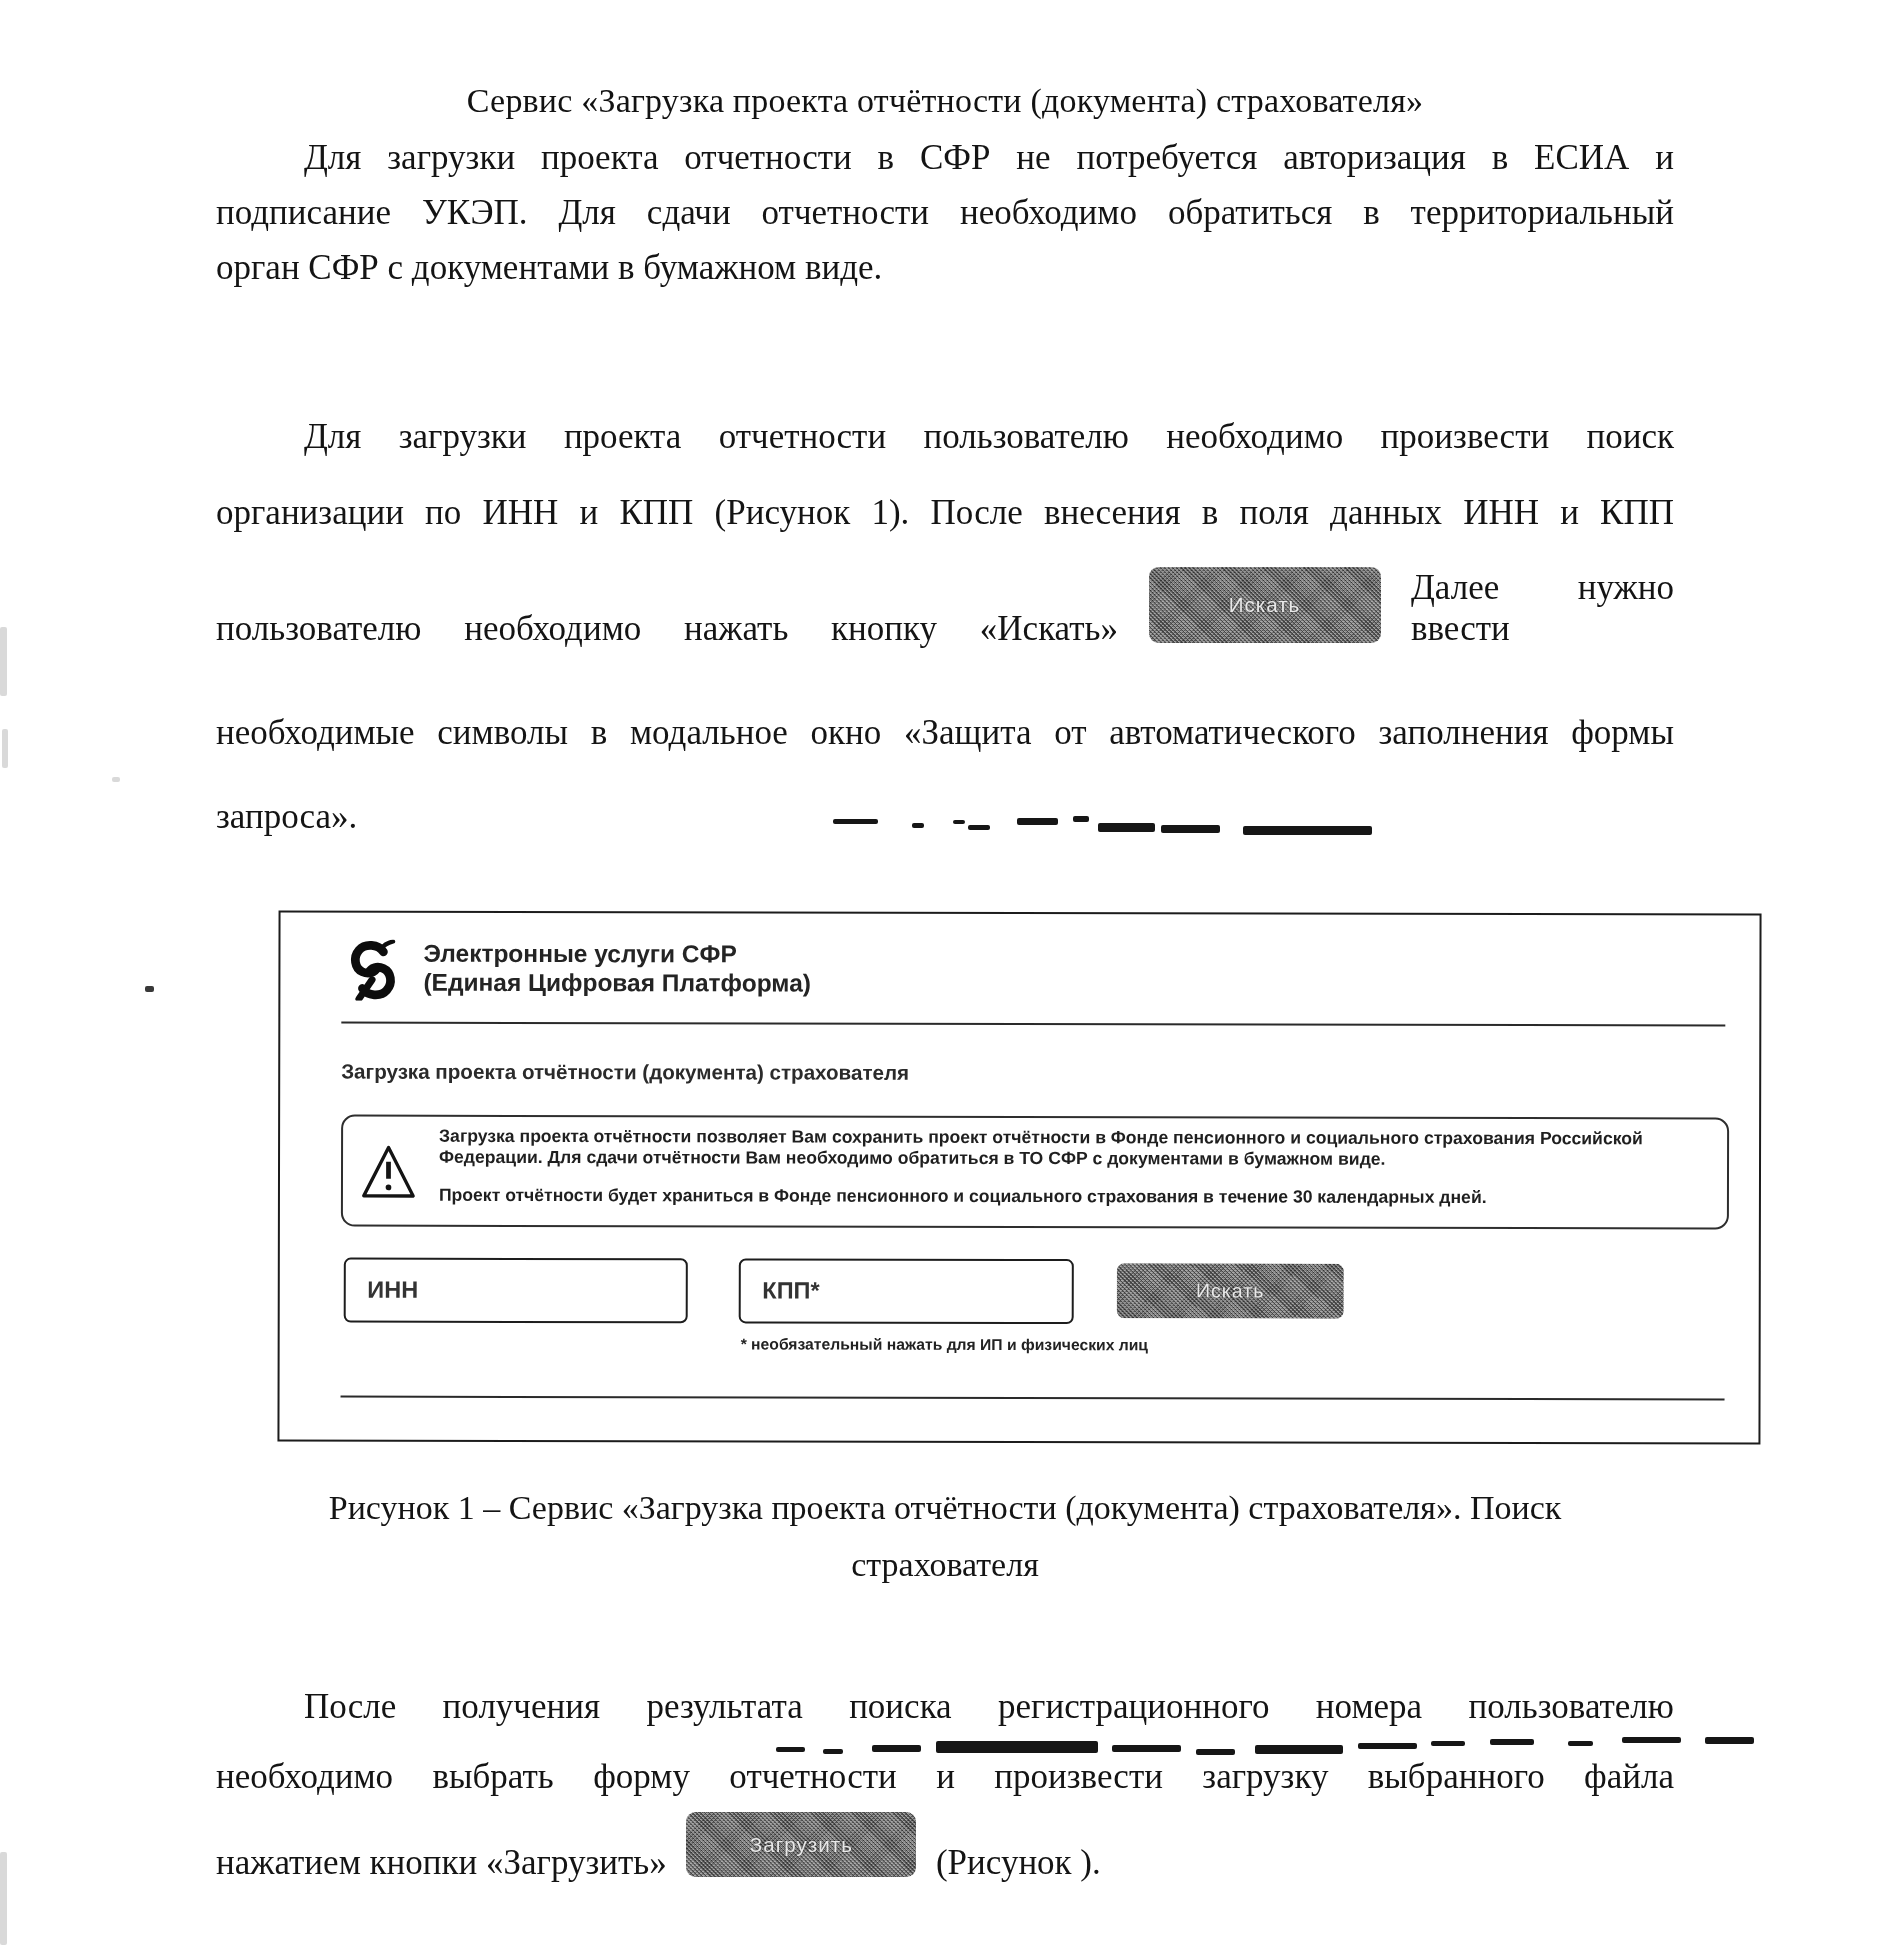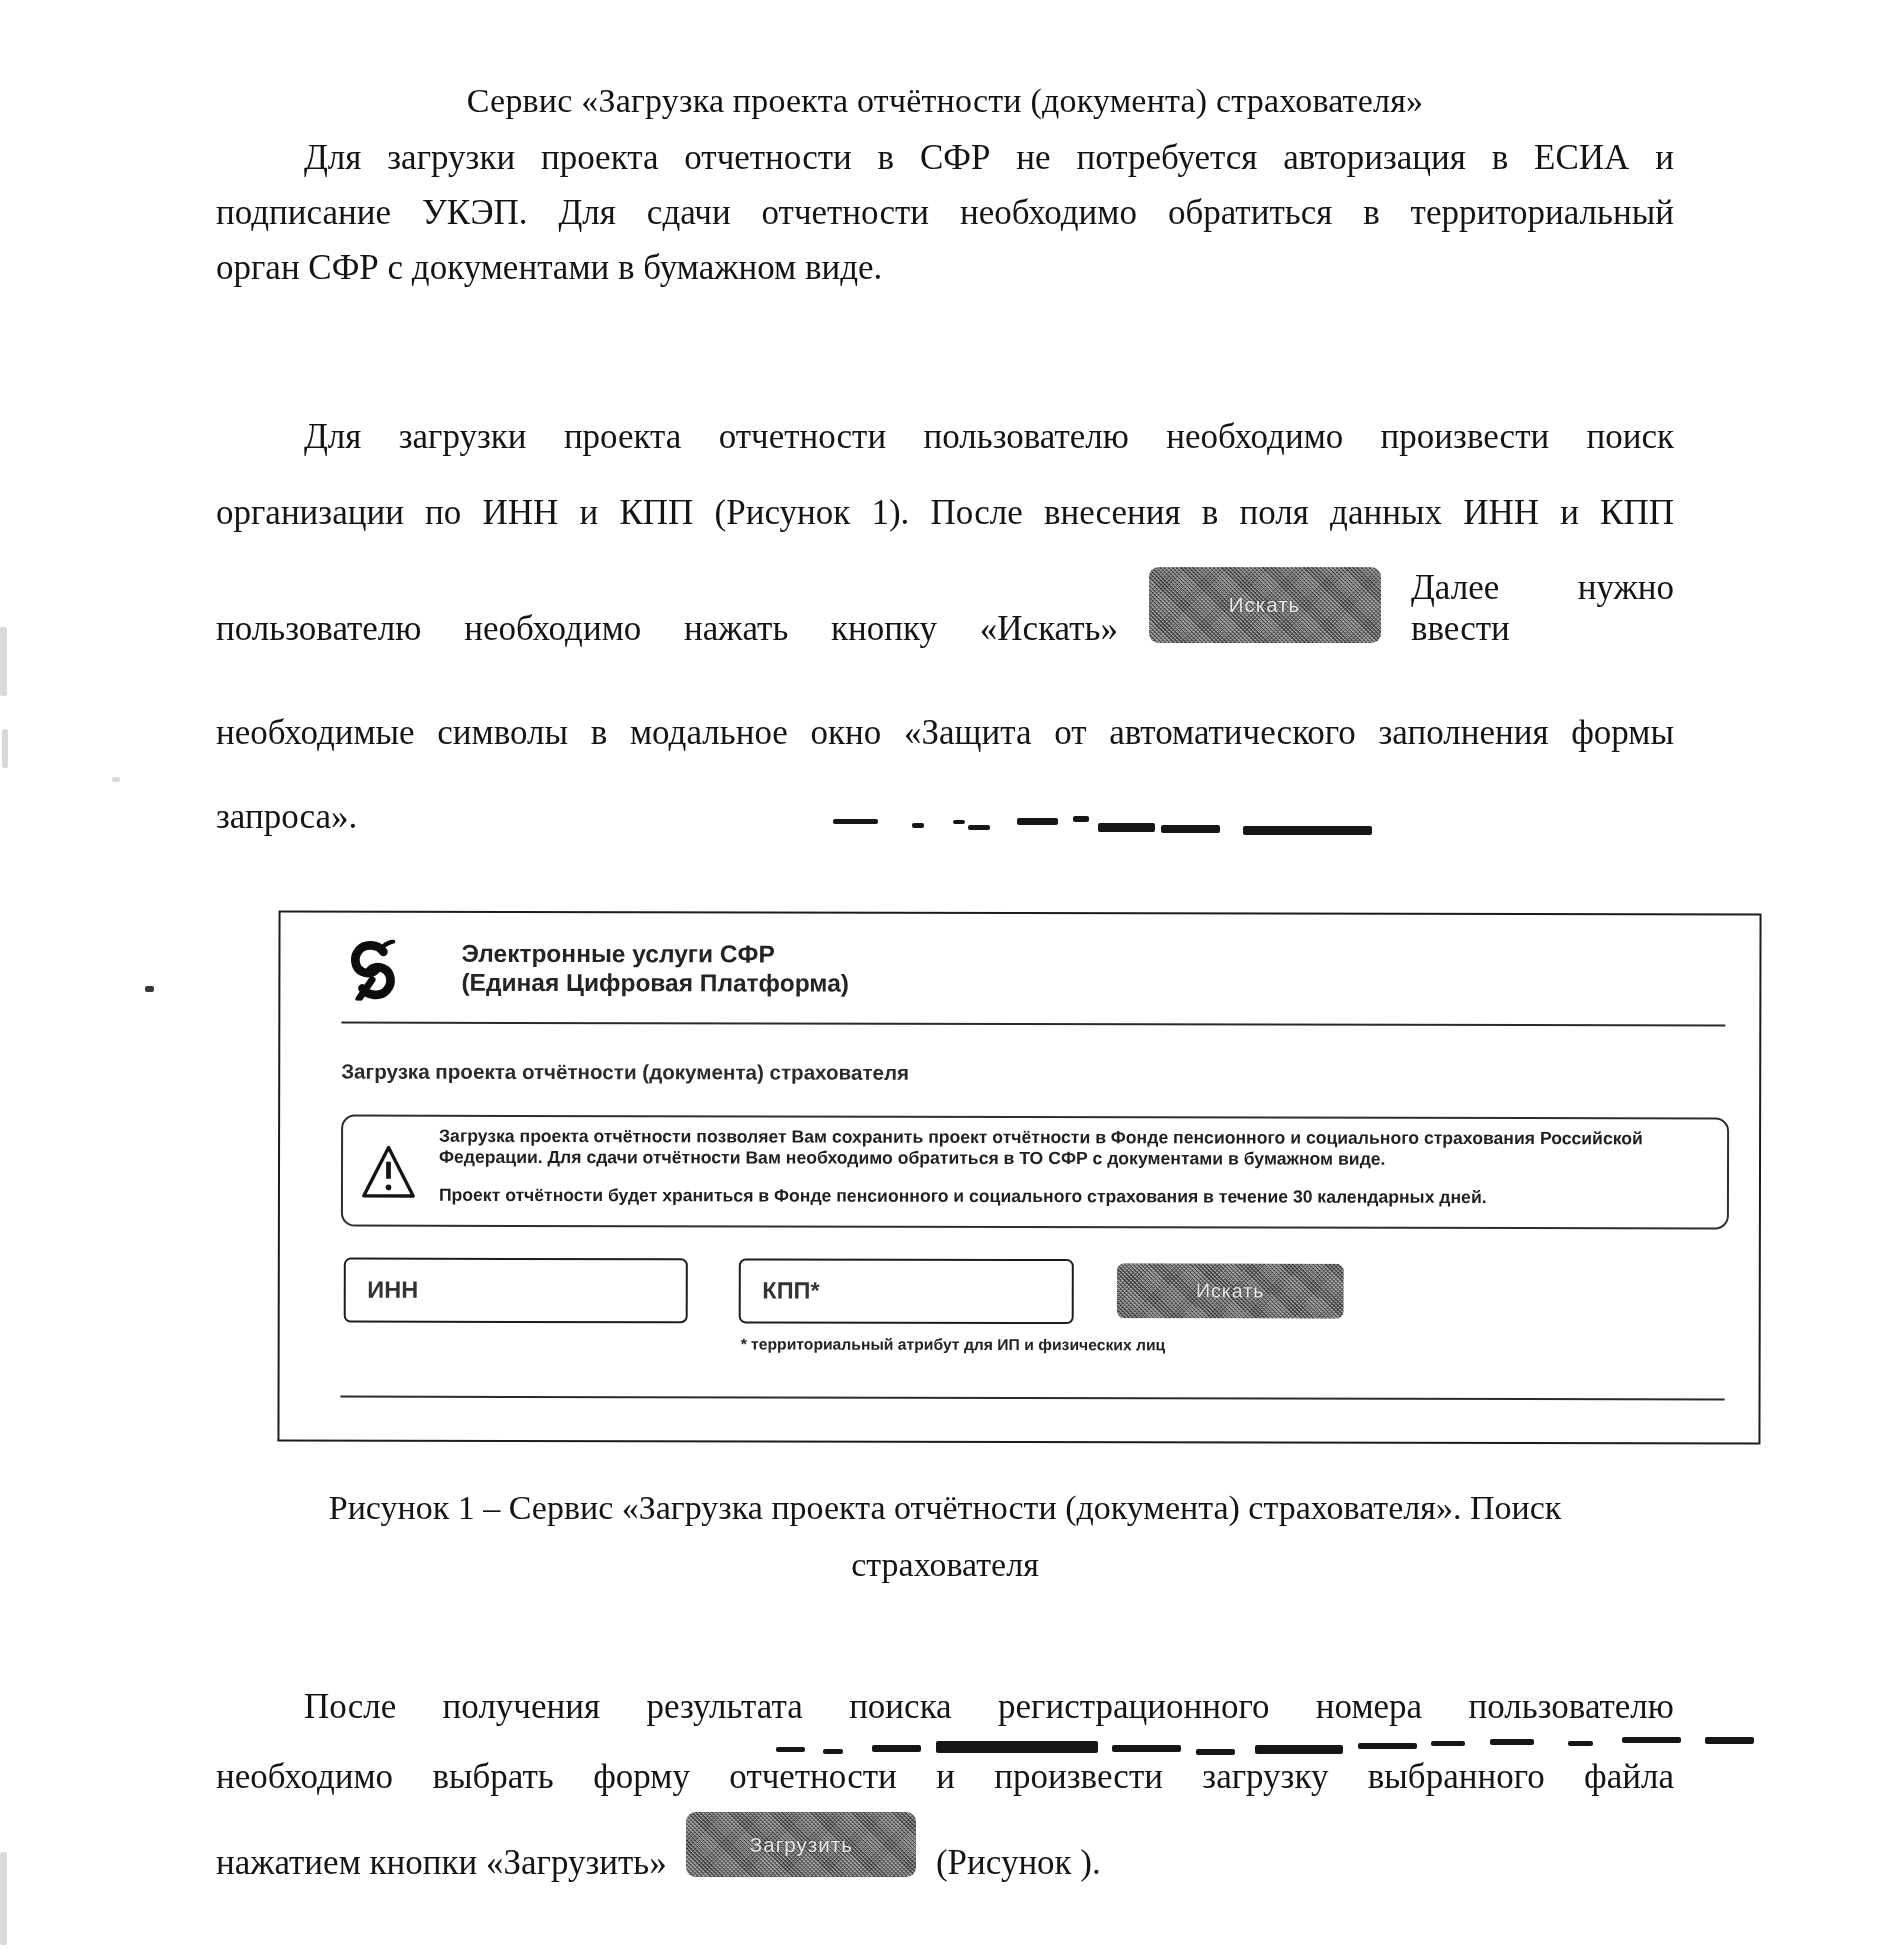--- a/index.html
+++ b/index.html
@@ -46,21 +46,21 @@
   }
   .inline-btn{width:232px;height:76px;border-radius:9.8px;align-self:flex-start;}
   .inline-btn span{font-size:20.6px;}
   
   .panel{
     position:absolute;left:278px;top:912px;width:1483px;height:531px;
     background:#fff;border:2.9px solid #1c1c1c;box-sizing:border-box;
     font-family:"Liberation Sans", sans-serif;transform:rotate(.12deg);
   }
   .panel .logo{position:absolute;left:63px;top:27.4px;width:59px;height:61px;}
-  .panel .hdr{position:absolute;left:143px;top:25.5px;font-size:24.5px;line-height:29px;font-weight:700;color:#242424;margin-left:38px;}
+  .panel .hdr{position:absolute;left:143px;top:25.5px;font-size:24.5px;line-height:29px;font-weight:700;color:#242424;}
   .panel .rule{position:absolute;left:61px;width:1384px;height:2px;background:#2a2a2a;}
   .panel .svc-title{position:absolute;left:61px;top:147px;font-size:20.6px;font-weight:600;color:#2b2b2b;}
   .warnbox{
     position:absolute;left:61px;top:202px;width:1388px;height:112px;
     border:2px solid #2e2e2e;border-radius:13.7px;box-sizing:border-box;
   }
   .warnbox .tri{position:absolute;left:16.7px;top:25.5px;width:57px;height:59px;}
   .warnbox .wtext{
     position:absolute;left:96px;top:8.8px;right:13.7px;
     font-size:17.6px;line-height:21.6px;font-weight:600;color:#1f1f1f;
@@ -148,21 +148,21 @@
     </div>
   </div>
 
   <input class="field" style="left: 64px; width: 344px;" type="text" placeholder="ИНН">
   <input class="field" style="left: 459px; width: 335px;" type="text" placeholder="КПП*">
 
   <button class="grain search-btn">
     <span>Искать</span>
   </button>
 
-  <div class="footnote">* территориальный атрибут для ИП и физических лиц</div>
+  <div class="footnote">* необязательный нажать для ИП и физических лиц</div>
 
   <div class="rule" style="top:483px"></div>
 </div>
 
 <div class="caption-line" style="top:1486px">Рисунок 1 – Сервис «Загрузка проекта отчётности (документа) страхователя». Поиск</div>
 <div class="caption-line" style="top:1543px">страхователя</div>
 
 <div class="tline just indent" style="top:1686px">После получения результата поиска регистрационного номера пользователю</div>
 
 <div>

